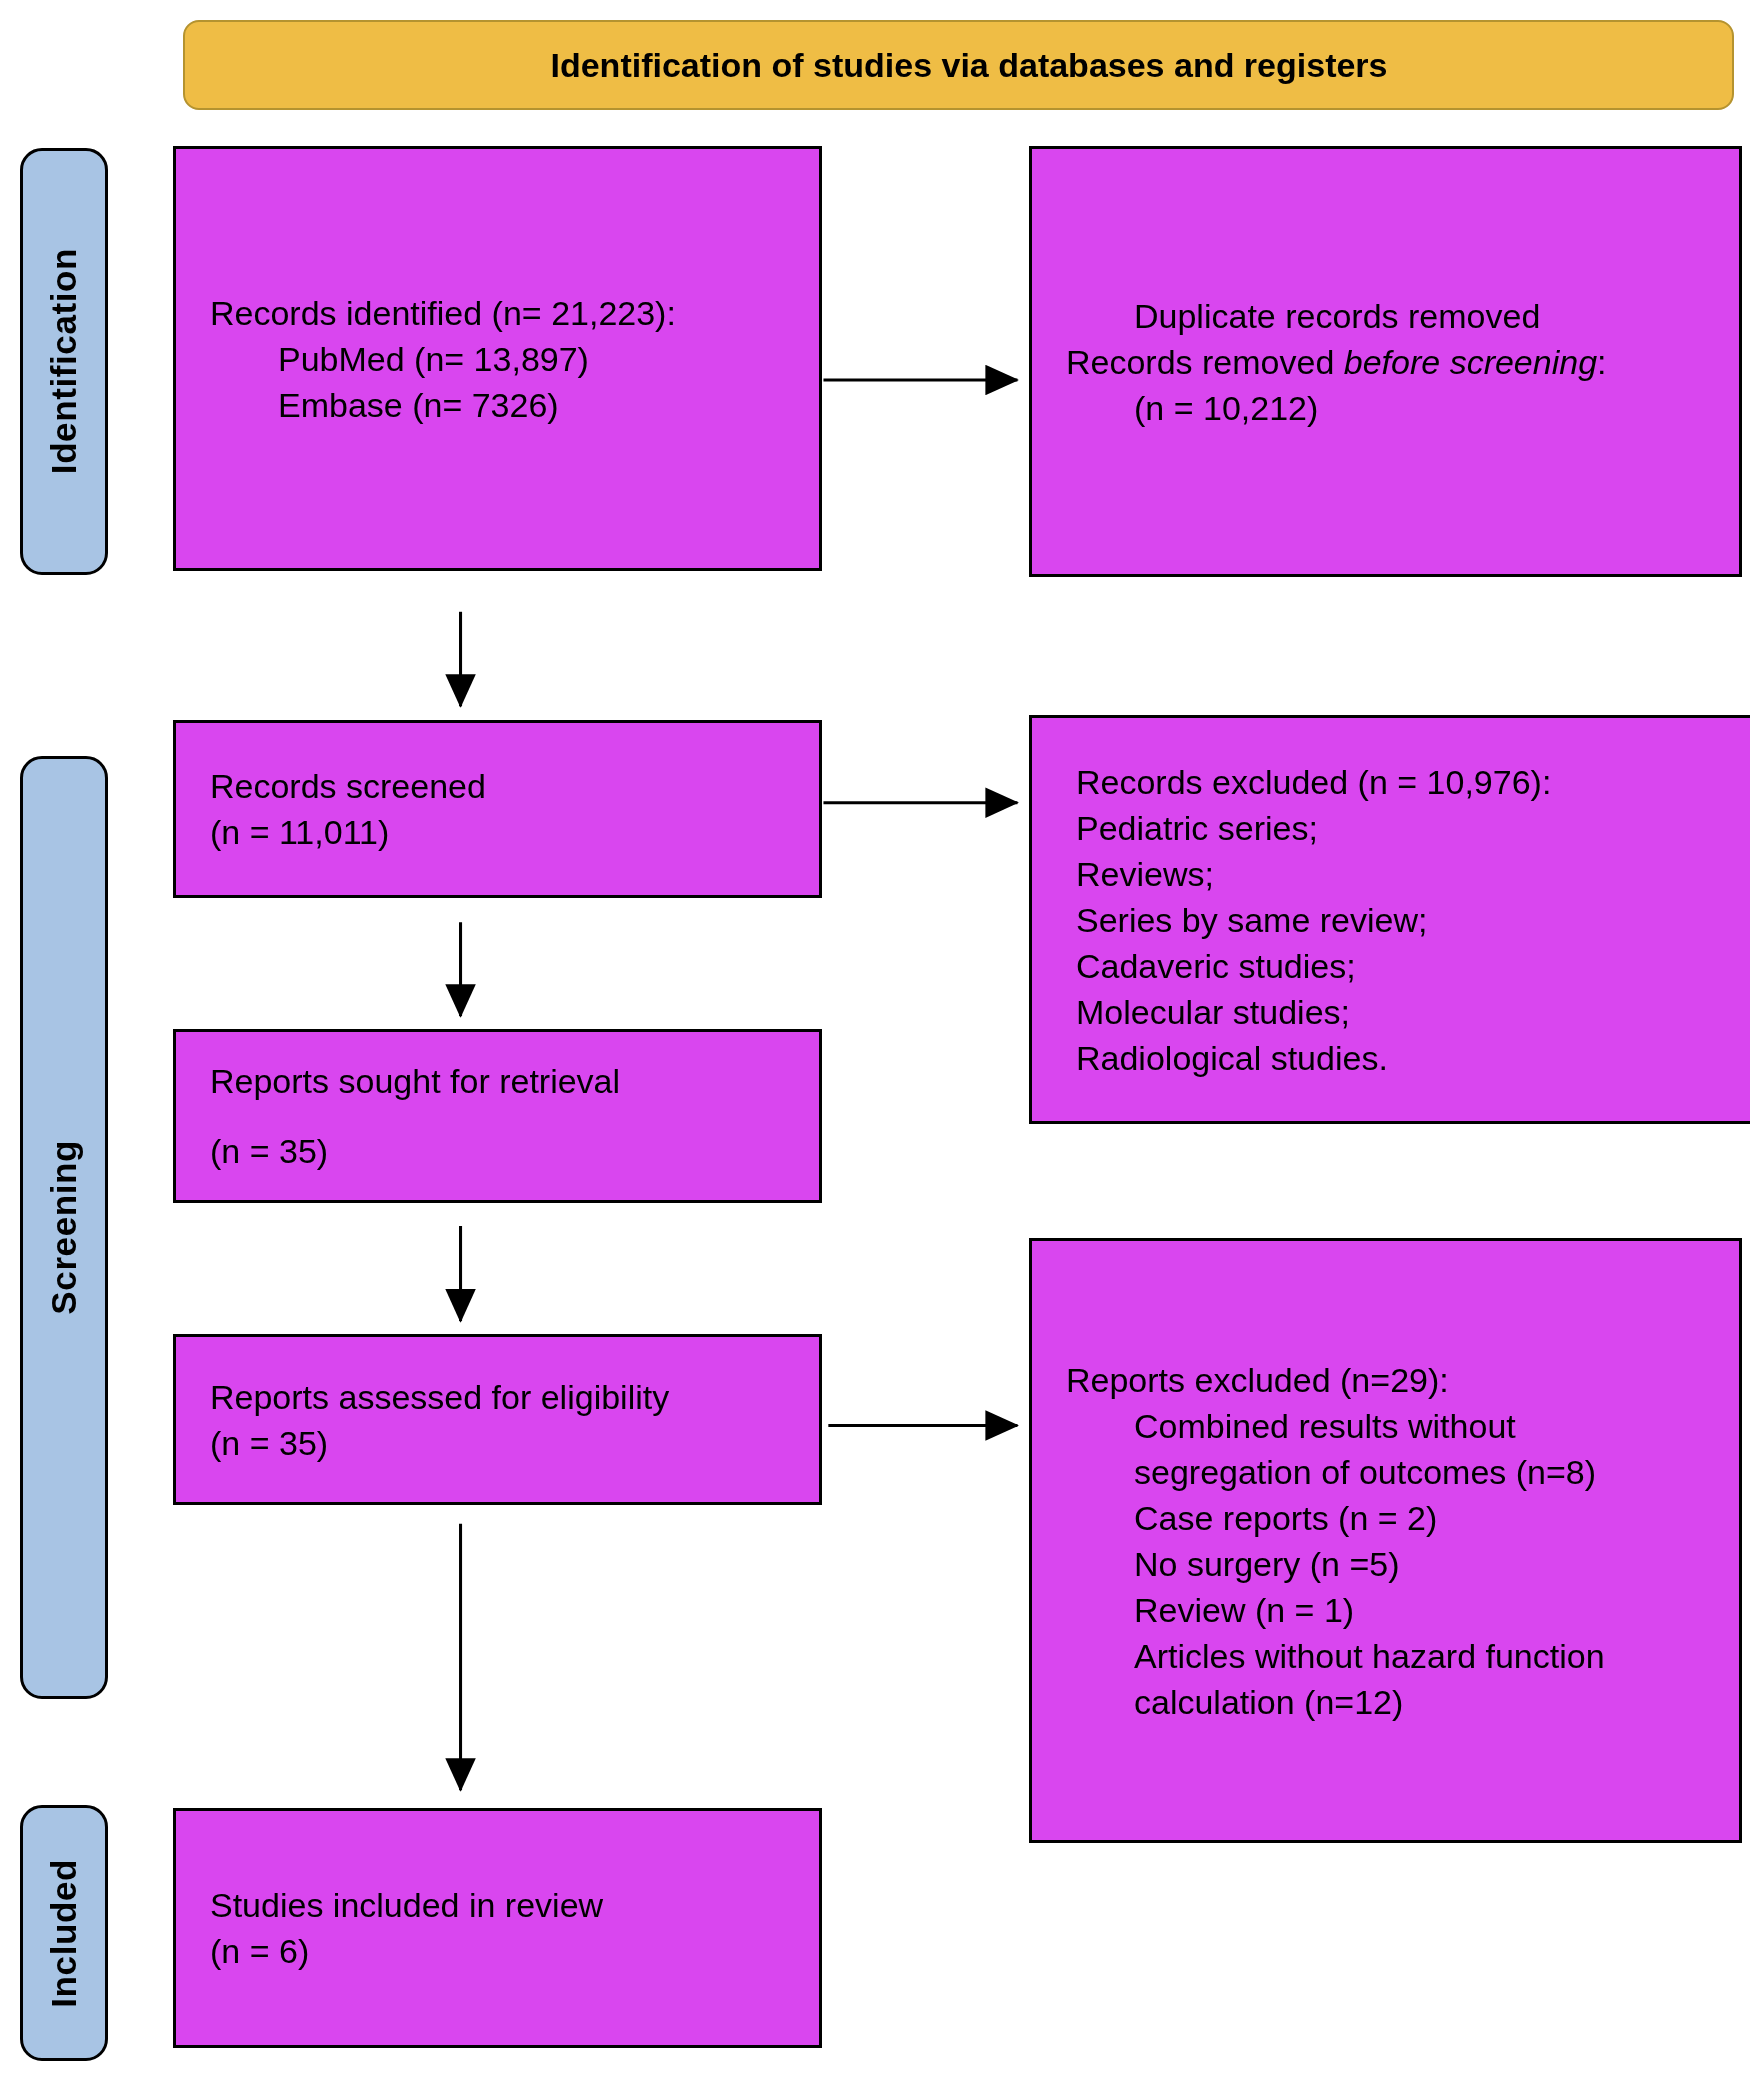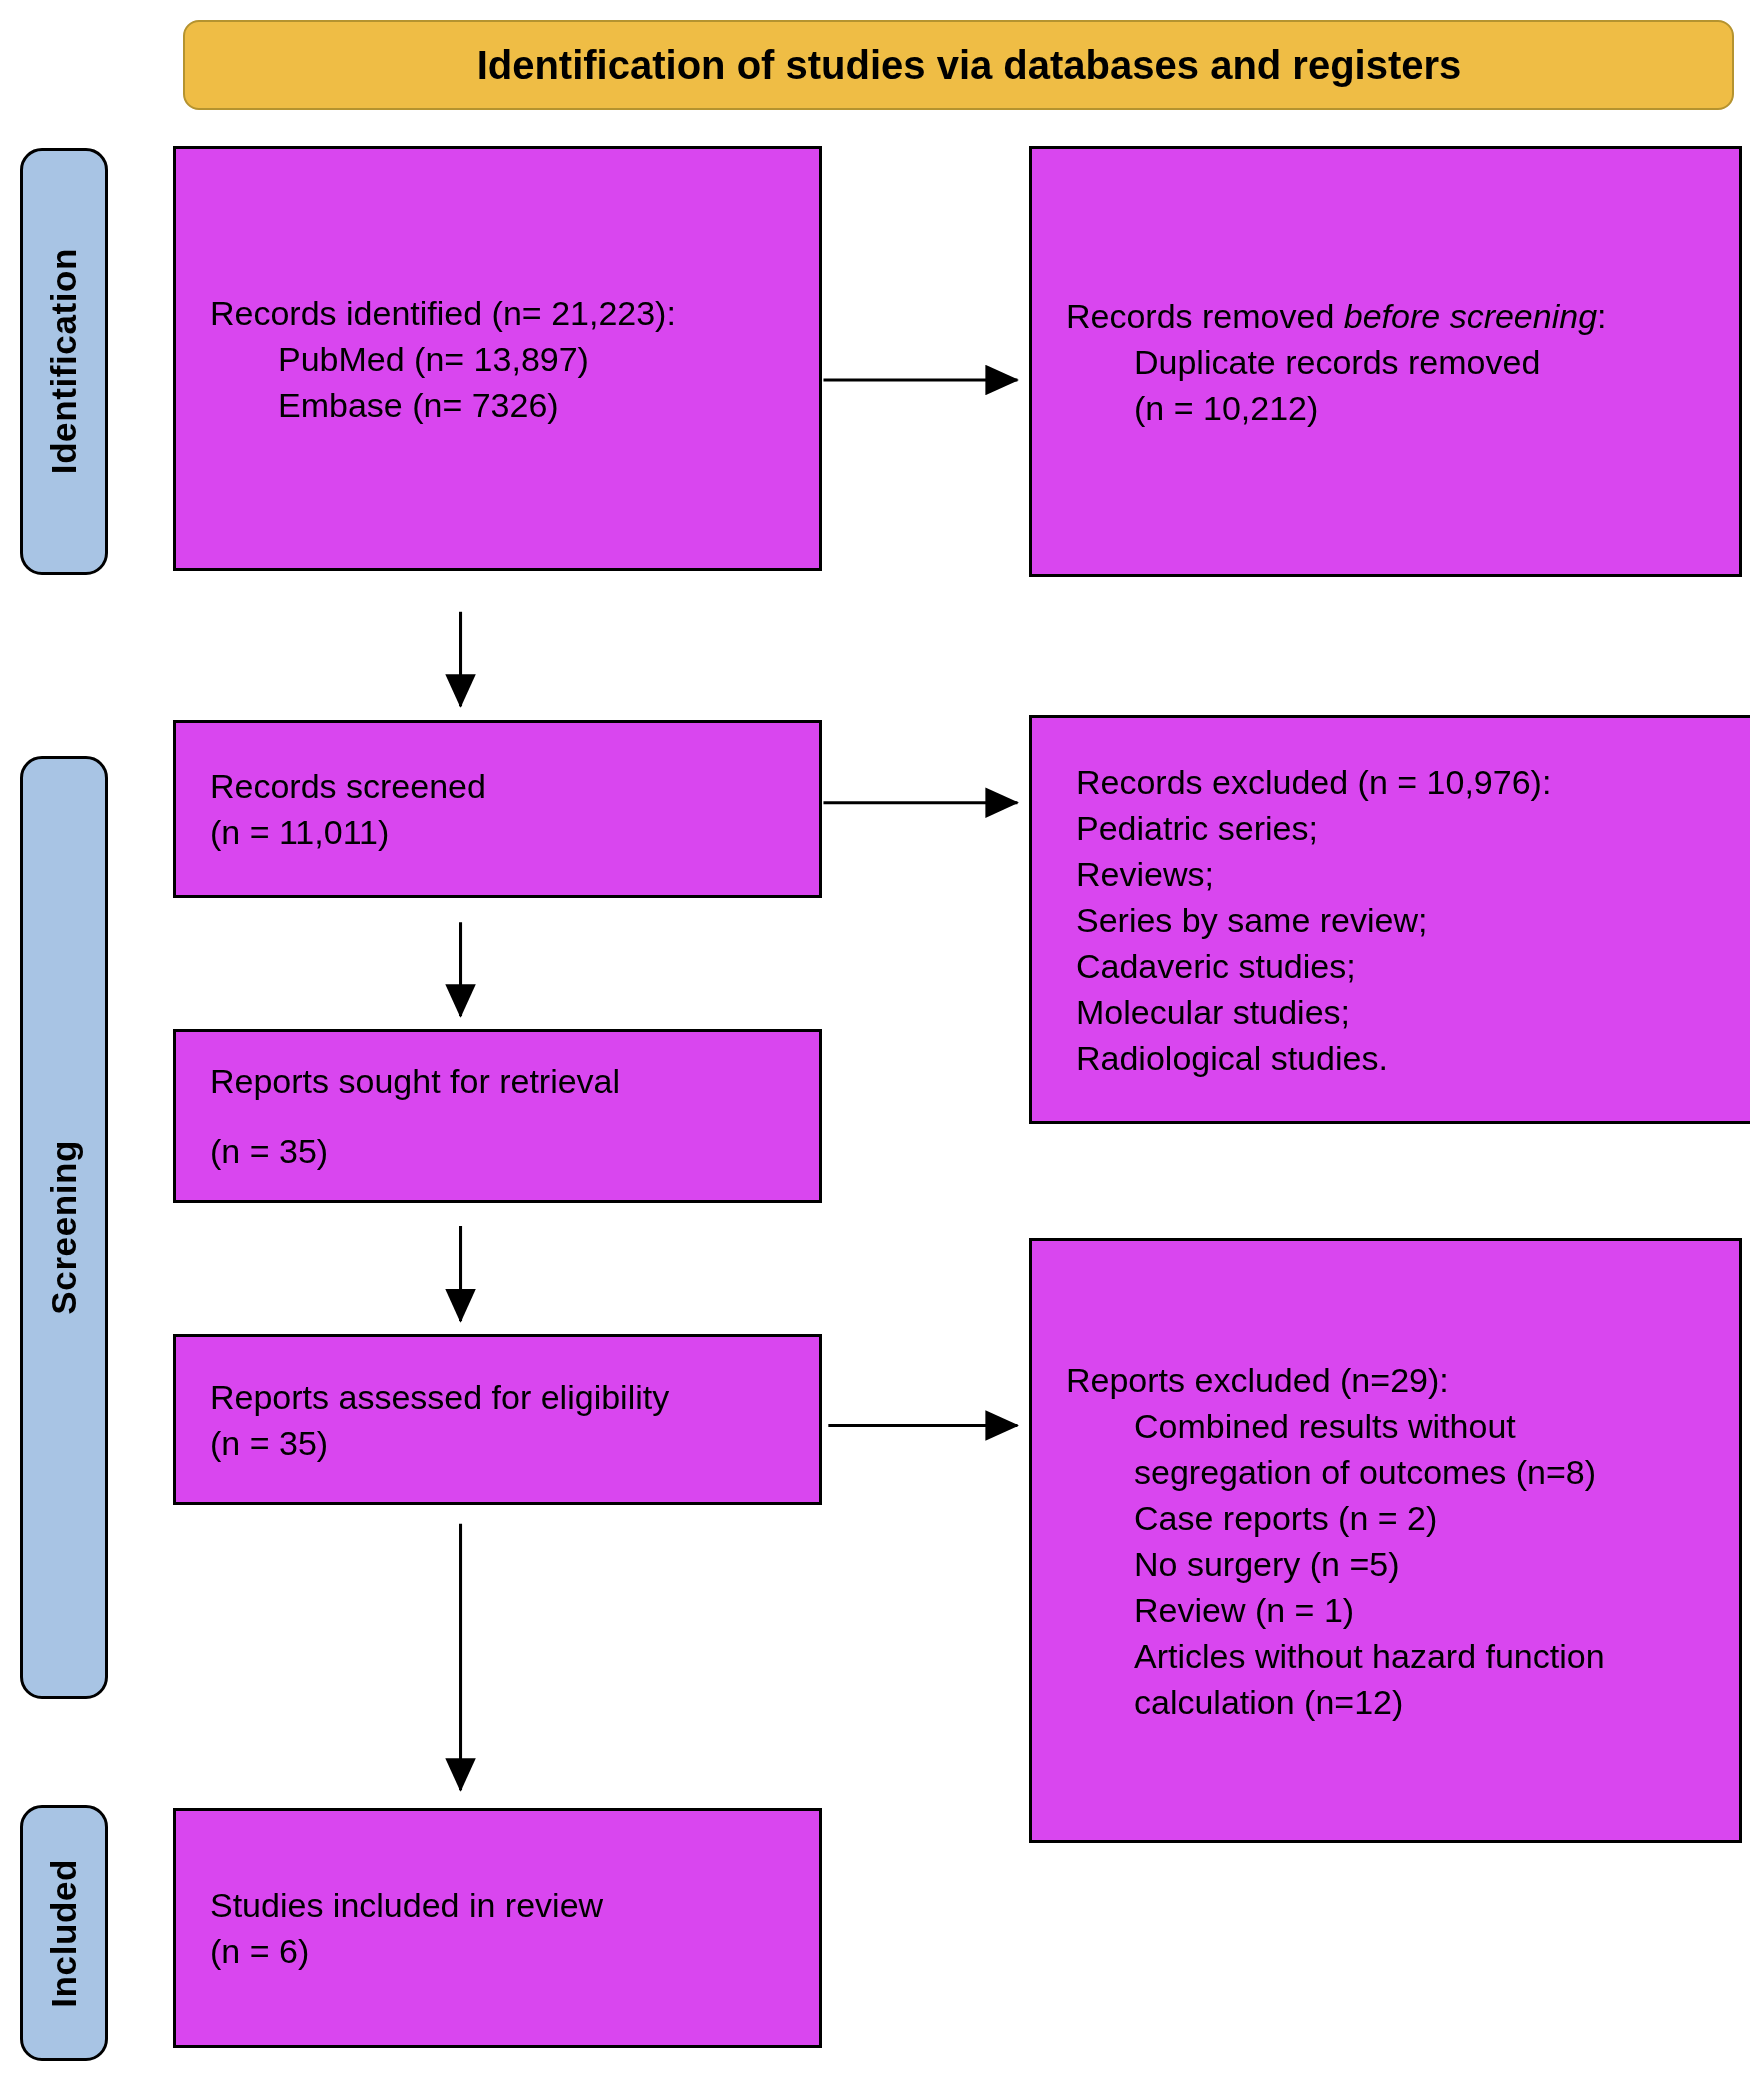--- a/index.html
+++ b/index.html
@@ -16,21 +16,21 @@
   .canvas{position:relative;width:1750px;height:2097px;background:var(--background);overflow:hidden;}
 
   .arrows{position:absolute;left:0;top:0;width:1750px;height:2097px;pointer-events:none;}
   .arrows line{stroke:var(--text);stroke-width:5;}
 
   .banner{
     position:absolute;left:183px;top:20px;width:1551px;height:90px;
     background:var(--banner-fill);border:2.4px solid var(--banner-border);border-radius:16px;
     box-sizing:border-box;display:flex;align-items:center;justify-content:center;
   }
-  .banner span{font-weight:bold;font-size:40px;color:var(--text);margin-left:21px;}
+  .banner span{font-weight:bold;font-size:34px;color:var(--text);margin-left:21px;}
 
   .stage{
     position:absolute;left:20px;width:88px;
     background:var(--stage-fill);border:3.1px solid var(--stage-border);border-radius:22px;
     box-sizing:border-box;display:flex;align-items:center;justify-content:center;
   }
   .stage-identification{top:148px;height:427px;}
   .stage-screening{top:756px;height:943px;}
   .stage-included{top:1805px;height:256px;}
   .vtext{
@@ -90,24 +90,24 @@
     <span class="vtext">Included</span>
   </div>
 
   <div class="box pos-records-identified">
     <div class="line">Records identified (n= 21,223):</div>
     <div class="line indent">PubMed (n= 13,897)</div>
     <div class="line indent">Embase (n= 7326)</div>
   </div>
 
   <div class="box pos-records-removed">
+    <div class="line indent">Duplicate records removed</div>
     <div class="line">
       <span>Records removed </span><span class="it">before screening</span><span>:</span>
     </div>
-    <div class="line indent">Duplicate records removed</div>
     <div class="line indent">(n = 10,212)</div>
   </div>
 
   <div class="box pos-records-screened">
     <div class="line">Records screened</div>
     <div class="line">(n = 11,011)</div>
   </div>
 
   <div class="box pos-records-excluded">
     <div class="line">Records excluded (n = 10,976):</div>

